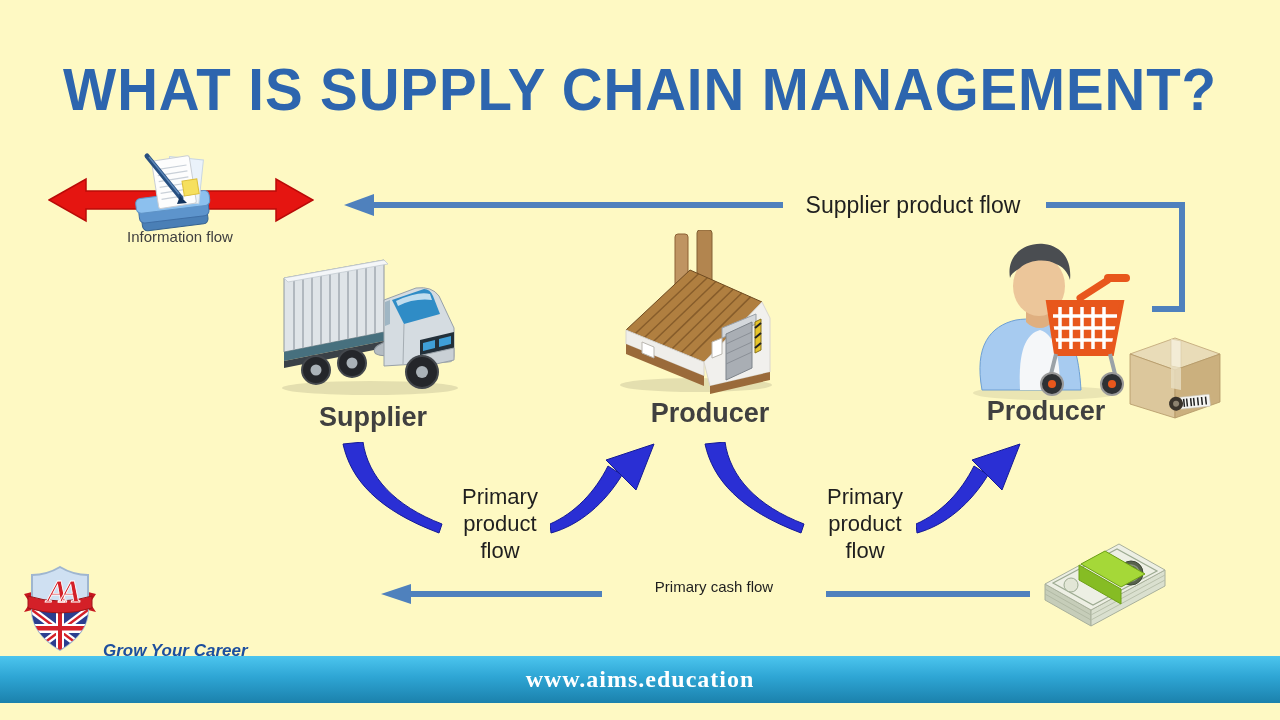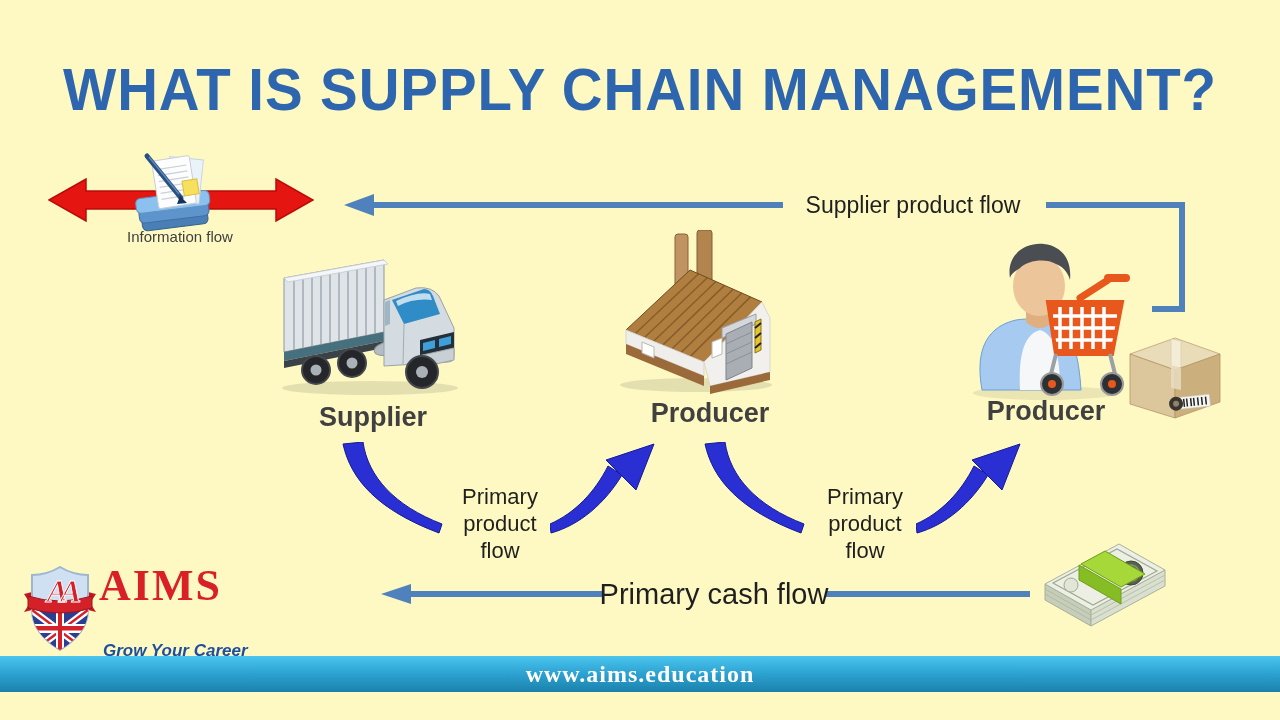--- a/index.html
+++ b/index.html
@@ -22,27 +22,27 @@
          font-family:"Liberation Sans",sans-serif;}
   .abs{position:absolute;}
   .title{left:0;right:0;top:60px;text-align:center;margin:0;
          font-size:60px;font-weight:900;letter-spacing:1px;line-height:1;
          color:var(--title-blue);transform:scaleX(.94);}
   .entity-label{width:200px;text-align:center;font-size:27px;font-weight:bold;
                 color:var(--entity-label-gray);}
   .flow-text{color:var(--flow-text-dark);text-align:center;}
   .reverse-label{left:782px;top:192px;width:262px;font-size:23px;}
   .pp-label{width:110px;top:484px;font-size:22px;line-height:1.22;}
-  .cash-label{left:598px;top:578px;width:232px;font-size:29px;}
+  .cash-label{left:598px;top:578px;width:232px;font-size:15px;}
   .info-label{left:80px;top:228px;width:200px;font-size:15px;color:#3f3f3f;text-align:center;}
   .logo-name{left:99px;top:564px;font-family:"Liberation Serif",serif;font-weight:900;
              font-size:44px;letter-spacing:2px;color:var(--logo-red);line-height:1;}
   .logo-tagline{left:103px;top:613px;font-size:17px;font-weight:bold;font-style:italic;
                 color:var(--logo-tagline-blue);margin-top:28px;}
-  .footer-bar{left:0;top:656px;width:1280px;height:36px;
+  .footer-bar{left:0;top:656px;width:1280px;height:47px;
               background:linear-gradient(to bottom,var(--footer-bar-top) 0%,#2ea5d4 45%,var(--footer-bar-bottom) 100%);
               display:flex;align-items:center;justify-content:center;}
   .footer-url{font-family:"Liberation Serif",serif;font-weight:bold;font-size:24px;
               letter-spacing:1px;color:var(--footer-text);}
   svg{display:block;}
 </style>
 </head>
 <body>
 
 <div class="stage">
@@ -263,20 +263,19 @@
       <line x1="8" y1="46" x2="64" y2="88" stroke="#d42028" stroke-width="2.5"></line>
       <line x1="64" y1="46" x2="8" y2="88" stroke="#d42028" stroke-width="2.5"></line>
       <rect x="32" y="44" width="8" height="46" fill="#ffffff"></rect>
       <rect x="6" y="60" width="60" height="9" fill="#ffffff"></rect>
       <rect x="34" y="44" width="4" height="46" fill="#d42028"></rect>
       <rect x="6" y="62" width="60" height="4.5" fill="#d42028"></rect>
     </g>
     <path d="M4,32 Q36,42 68,32 L68,44 Q36,54 4,44 Z" fill="#d42028" stroke="#9e1418"></path>
     <text x="36" y="38" text-anchor="middle" font-family="Liberation Serif, serif" font-size="32" font-weight="bold" font-style="italic" letter-spacing="-8" fill="#d42028" stroke="#ffffff" stroke-width="0.8">AA</text>
   </svg>
-  <div class="abs logo-name">AIMS</div>
   <div class="abs logo-tagline">Grow Your Career</div>
 
   <div class="abs footer-bar">
     <span class="footer-url">www.aims.education</span>
   </div>
 
 </div>
 
 </body></html>

